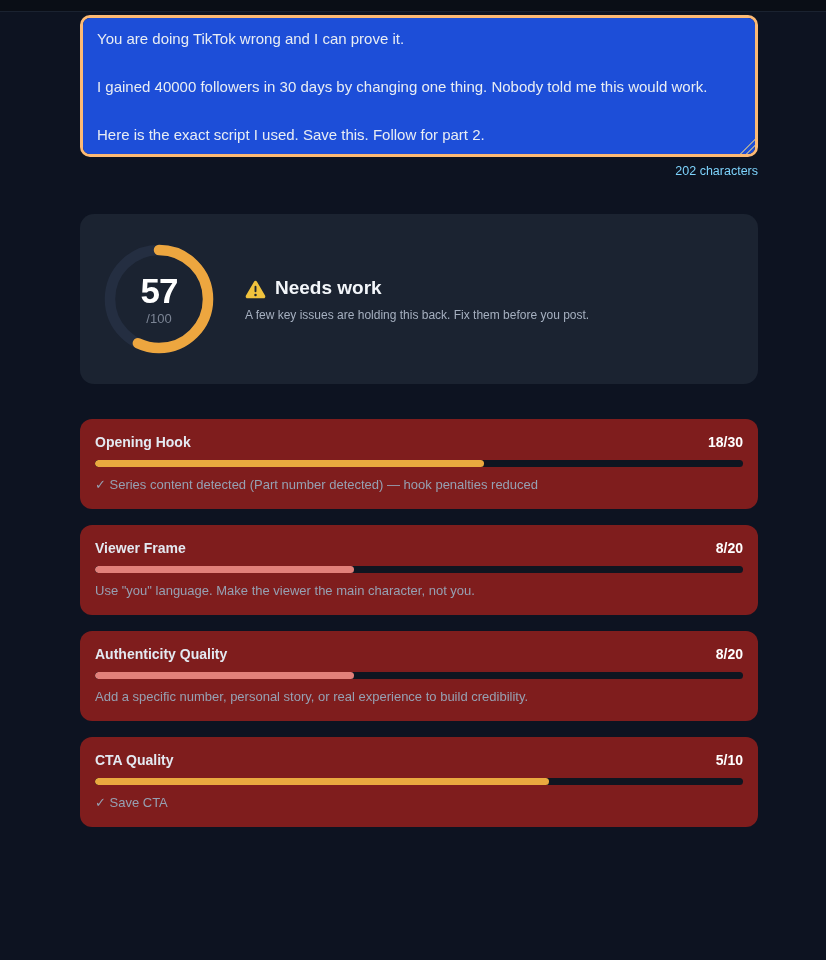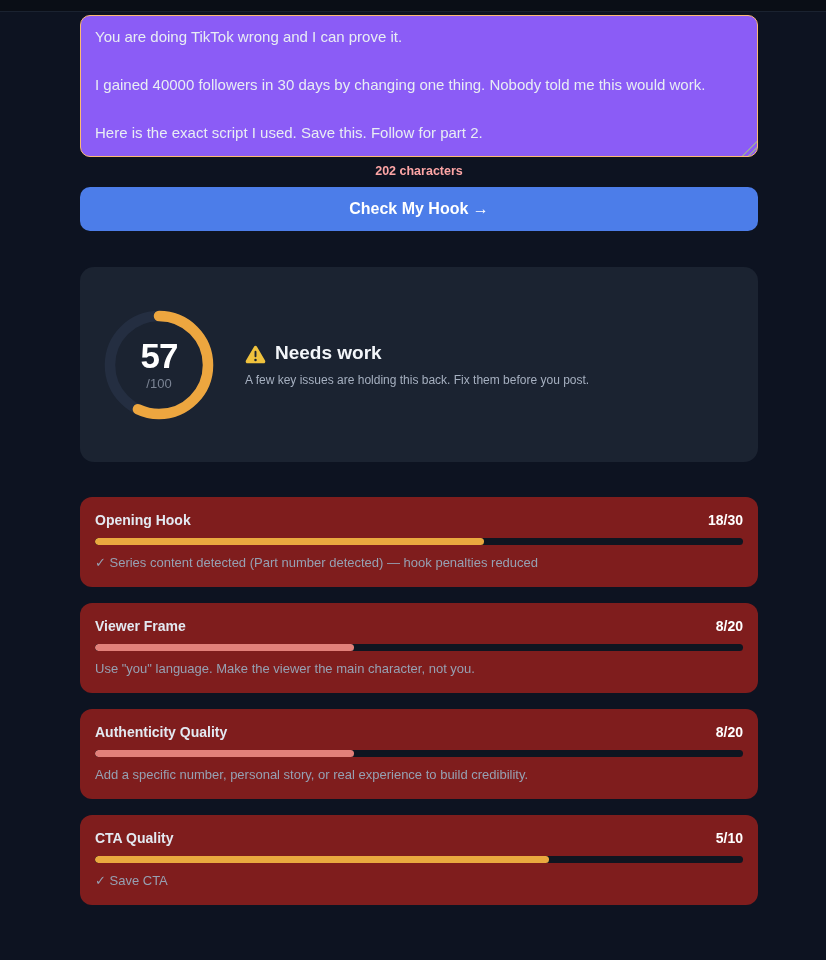--- a/index.html
+++ b/index.html
@@ -18,22 +18,22 @@
     width: 678px;
     margin-left: 80px;
     padding-top: 3px;
   }
 
   
   .script-input {
     display: block;
     width: 100%;
     height: 142px;
-    background: #8b5cf6;
-    border: 1px solid #fdba74;
+    background: #1d4ed8;
+    border: 3px solid #fdba74;
     border-radius: 10px;
     color: #e8edf4;
     font-family: "Liberation Sans", "DejaVu Sans", sans-serif;
     font-size: 15px;
     line-height: 24px;
     padding: 9px 14px;
     resize: both;
     outline: none;
   }
   .script-input::-webkit-scrollbar { width: 14px; height: 14px; }
@@ -44,24 +44,23 @@
     border: 2px solid #f7f8f9;
   }
   .script-input::-webkit-scrollbar-corner { background: #f2f3f5; }
   .script-input::-webkit-resizer {
     background:
       linear-gradient(135deg, transparent 0 48%, #9aa0a8 48% 56%, transparent 56% 68%, #9aa0a8 68% 76%, transparent 76%);
   }
 
   .char-count {
     margin-top: 7px;
-    text-align: center;
+    text-align: right;
     font-size: 12.5px;
-    color: #fca5a5;
-    font-weight: bold;
+    color: #7dd3fc;
   }
 
   
   .check-btn {
     margin-top: 9px;
     width: 100%;
     height: 44px;
     border: none;
     border-radius: 10px;
     background: #4c7de9;
@@ -71,21 +70,21 @@
     font-weight: 700;
     cursor: pointer;
     display: flex;
     align-items: center;
     justify-content: center;
   }
 
   
   .score-card {
     margin-top: 36px;
-    height: 195px;
+    height: 170px;
     background: #1b2331;
     border-radius: 14px;
     display: flex;
     align-items: center;
     padding: 0 24px;
     gap: 31px;
   }
   .ring-wrap { position: relative; width: 110px; height: 110px; flex: 0 0 auto; }
   .ring-wrap svg { display: block; }
   .ring-center {
@@ -129,21 +128,20 @@
 <div class="content">
 
   <textarea class="script-input" spellcheck="false" style="">You are doing TikTok wrong and I can prove it.
 
 I gained 40000 followers in 30 days by changing one thing. Nobody told me this would work.
 
 Here is the exact script I used. Save this. Follow for part 2.</textarea>
 
   <div class="char-count">202 characters</div>
 
-  <button class="check-btn" style="background: rgb(76, 125, 233);">Check My Hook →</button>
 
   <div class="score-card">
     <div class="ring-wrap">
       <svg width="110" height="110" viewBox="0 0 110 110">
         <circle id="ring-track" cx="55" cy="55" r="49" fill="none" stroke-width="10.5" stroke="#242e41"></circle>
         <circle id="ring-progress" cx="55" cy="55" r="49" fill="none" stroke-width="10.5" stroke-linecap="round" transform="rotate(-90 55 55)" stroke="#eda63f" stroke-dasharray="175.48936562952582 307.8760800517997"></circle>
       </svg>
       <div class="ring-center">
         <div class="ring-score">57</div>
         <div class="ring-max">/100</div>

